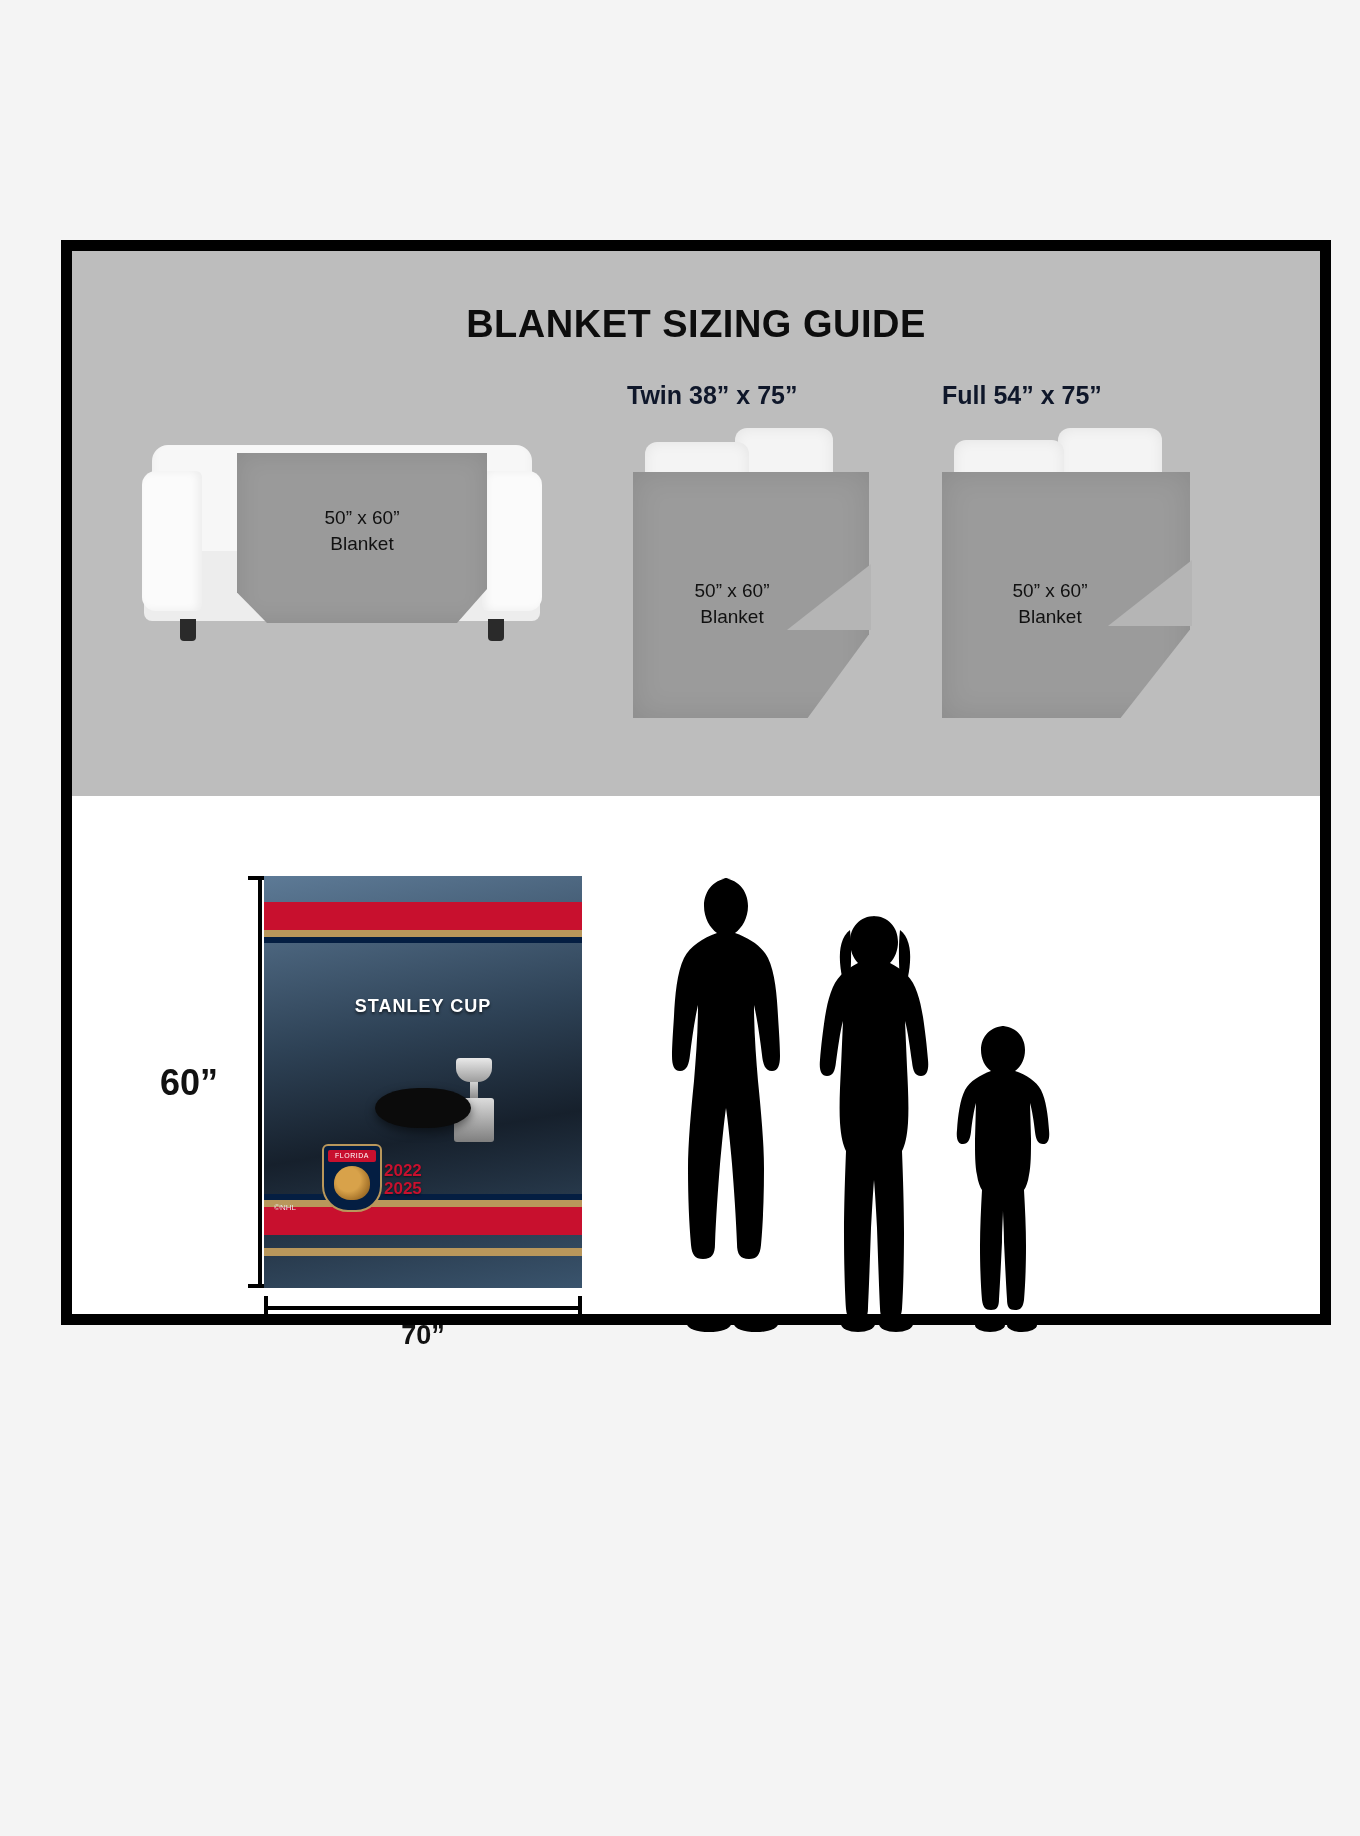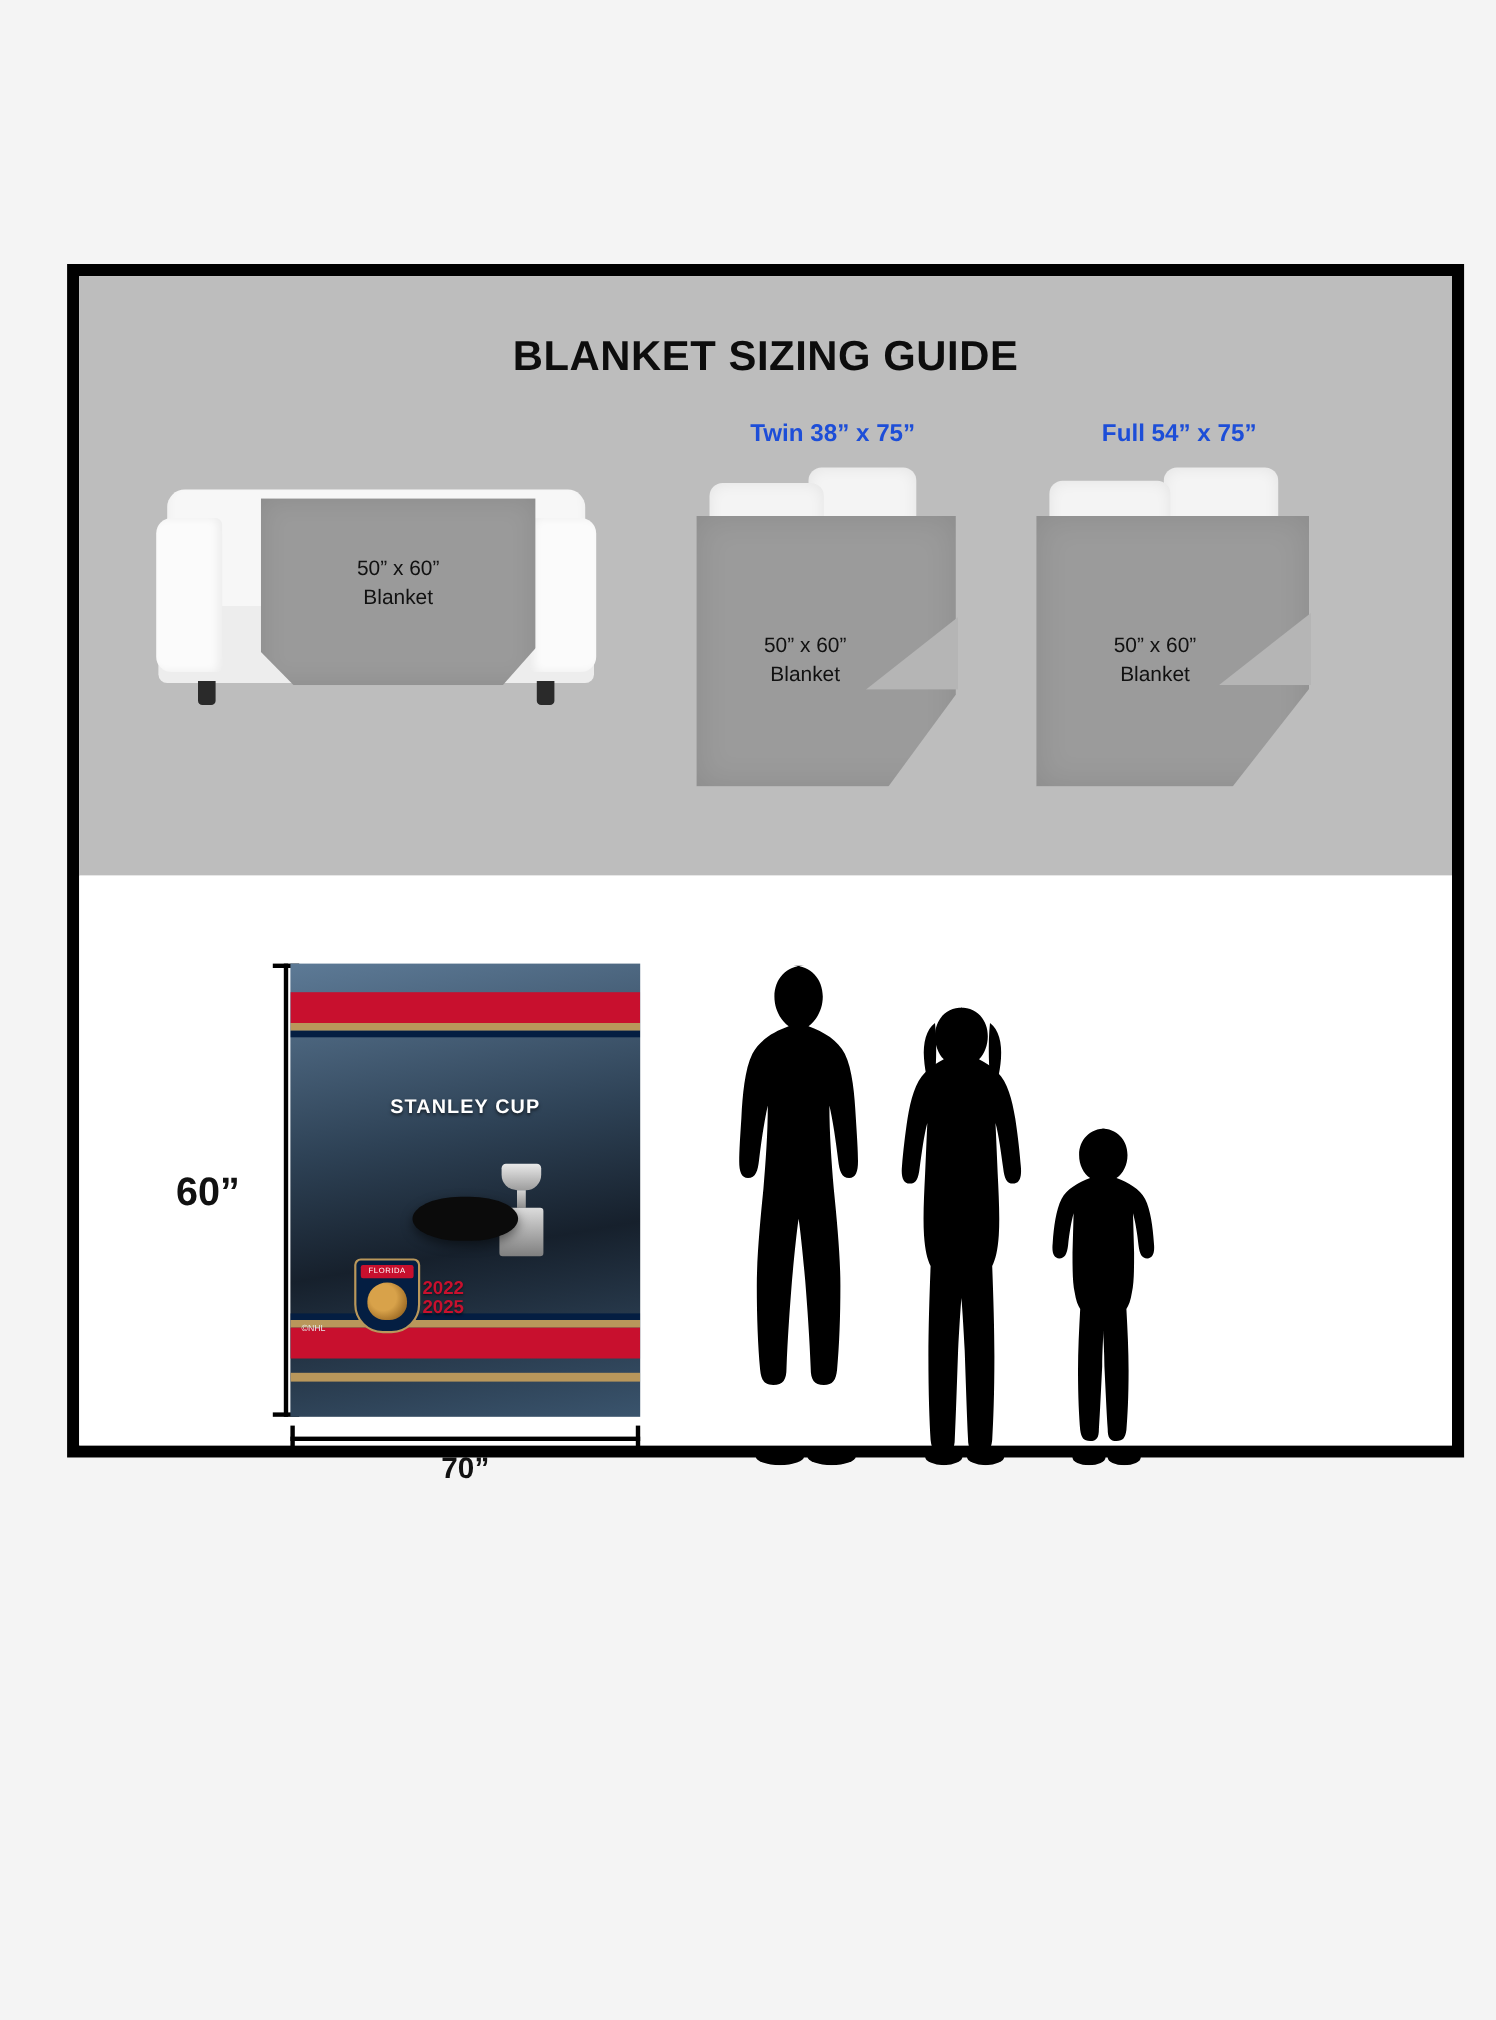--- a/index.html
+++ b/index.html
@@ -136,24 +136,23 @@
     text-align: center;
     top: 52px;
     font-size: 19px;
     line-height: 1.35;
     color: #111;
   }
 
   
   .bed-group { position: absolute; }
   .bed-label {
-    text-align: center;
-    font-size: 22px;
-    font-weight: bold;
-    color: #1d4ed8;
+    font-size: 25px;
+    font-weight: bold;
+    color: #0f172a;
     margin-bottom: 18px;
   }
   .bed-stage { position: relative; }
   .pillow {
     position: absolute;
     background: #f4f4f4;
     border-radius: 12px;
     box-shadow: inset 0 0 14px rgba(0,0,0,0.07);
   }
   .duvet {

